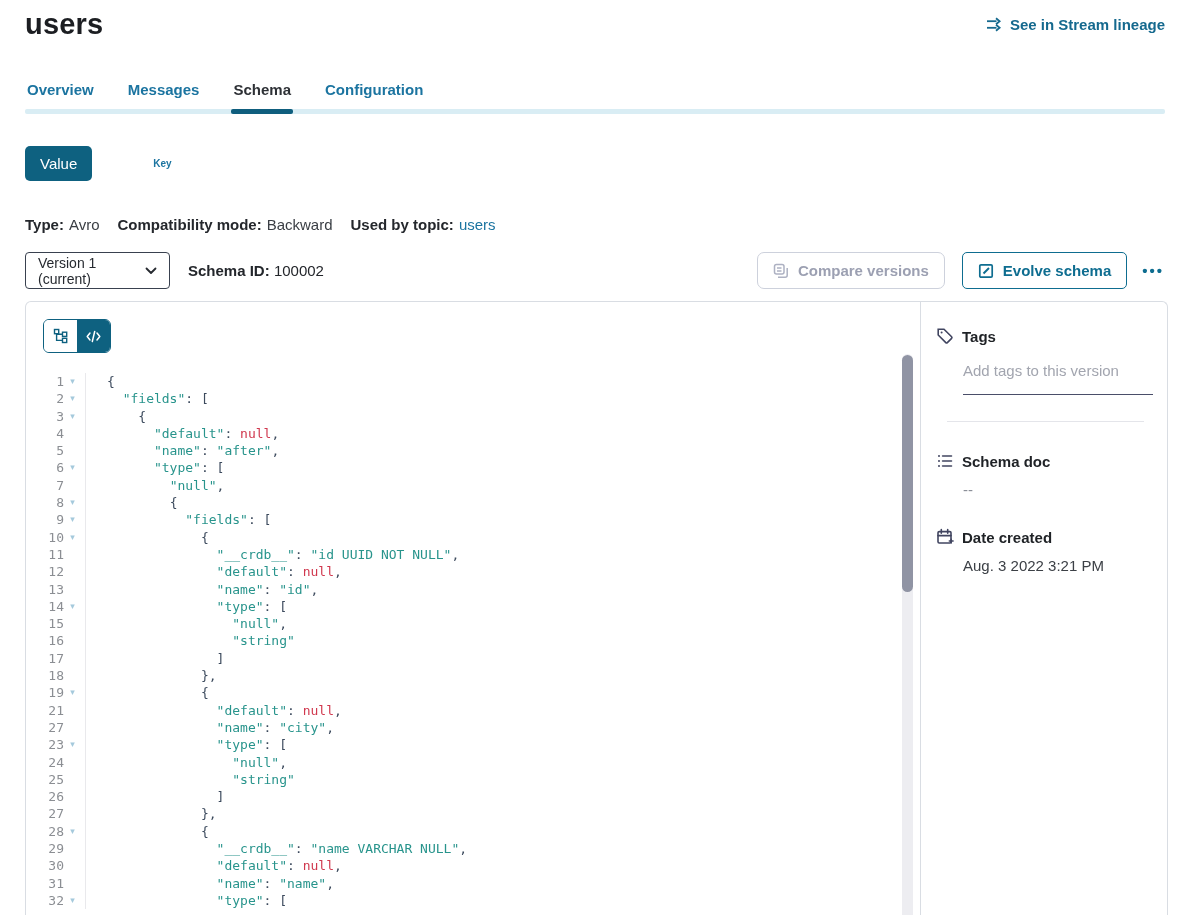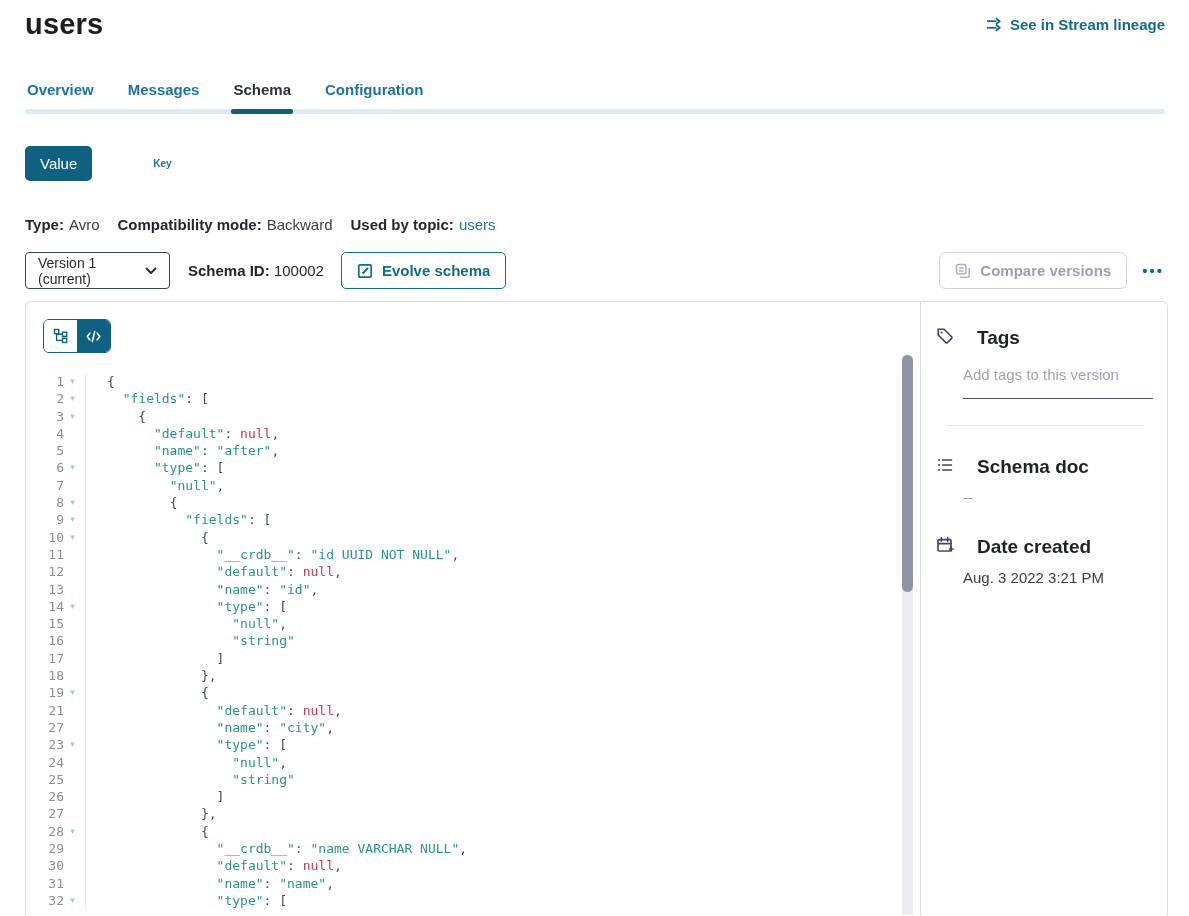--- a/index.html
+++ b/index.html
@@ -75,21 +75,21 @@
   .tk-s{color:var(--tok-s);}
   .tk-k{color:var(--tok-k);}
   .tk-p{color:var(--tok-p);}
   
   .sb-track{position:absolute;top:52px;right:7px;bottom:0;width:11px;
     background:#EDEDF1;border-radius:8px 8px 0 0;}
   .sb-thumb{position:absolute;top:1px;left:0;width:11px;height:237px;
     background:#9094A4;border-radius:7px;cursor:grab;}
   
   .sidebar{width:247px;border-left:1px solid var(--border);padding:25px 16px 0 15px;}
-  .sb-head{display:flex;gap:23px;font-size:19px;font-weight:700;color:#1F2226;}
+  .sb-head{display:flex;align-items:center;gap:8px;font-size:15px;font-weight:700;color:#1F2226;}
   .tags-input{display:block;margin:17px 0 0 27px;width:190px;border:none;
     border-bottom:1px solid #4A4E69;padding:0 0 15px 0;font-size:15px;
     font-family:inherit;color:#33363c;outline:none;}
   .tags-input::placeholder{color:#A2A5AF;}
   .sb-divider{height:1px;background:#E4E5EA;margin:26px 0 0 11px;width:197px;}
   .sec-doc{margin-top:30px;}
   .sb-value{margin:11px 0 0 27px;font-size:15px;color:#3C4046;}
   .sb-value.dim{color:#8B8F98;}
   svg{display:block;}
 </style>
@@ -140,38 +140,38 @@
     <span>
       <svg width="12" height="8" viewBox="0 0 12 8" fill="none" stroke="#262A30" stroke-width="1.8" stroke-linecap="round" stroke-linejoin="round">
           <path d="M1.5 1.5 L6 6 L10.5 1.5"></path>
         </svg>
     </span>
   </div>
   <div class="schema-id">
     <b>Schema ID:</b>
     <span>100002</span>
   </div>
-  <button class="btn btn-evolve">
-    <span>
-      <svg width="16" height="16" viewBox="0 0 16 16" fill="none" stroke="#0E6D90" stroke-width="1.7">
-        <rect x="1.8" y="1.8" width="12.4" height="12.4" rx="1.2"></rect>
-        <path d="M5.5 10.5 L11 5" stroke-width="1.9"></path>
-      </svg>
-    </span>
-    <span>Evolve schema</span>
-  </button>
   <button class="btn btn-compare" disabled="">
     <span>
       <svg width="16" height="16" viewBox="0 0 16 16" fill="none" stroke="#ADB1C2" stroke-width="1.5">
         <rect x="1.5" y="1.5" width="9.5" height="9.5" rx="2"></rect>
         <path d="M5 14.2 h7.2 a2 2 0 0 0 2-2 V5"></path>
         <path d="M4 5 h4.5 M4 8 h4.5"></path>
       </svg>
     </span>
     <span>Compare versions</span>
+  </button>
+  <button class="btn btn-evolve">
+    <span>
+      <svg width="16" height="16" viewBox="0 0 16 16" fill="none" stroke="#0E6D90" stroke-width="1.7">
+        <rect x="1.8" y="1.8" width="12.4" height="12.4" rx="1.2"></rect>
+        <path d="M5.5 10.5 L11 5" stroke-width="1.9"></path>
+      </svg>
+    </span>
+    <span>Evolve schema</span>
   </button>
   <span class="more-btn">•••</span>
 </div>
 
 <div class="panel">
   <div class="code-pane">
     <div class="seg">
       <button class="seg-btn">
         <span>
           <svg width="16" height="16" viewBox="0 0 16 16" fill="none" stroke="#0E6180" stroke-width="1.4">

